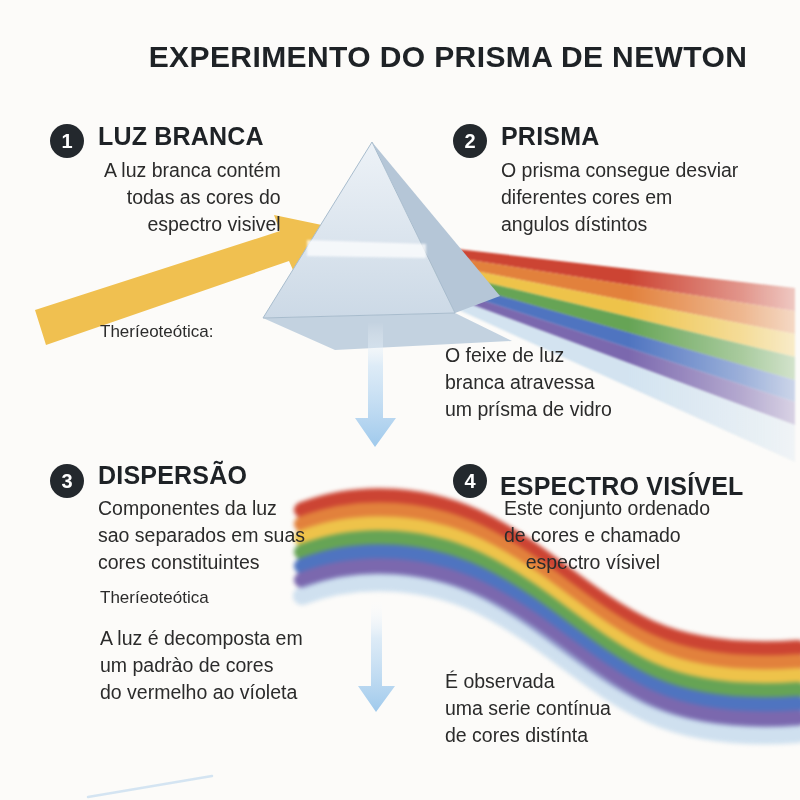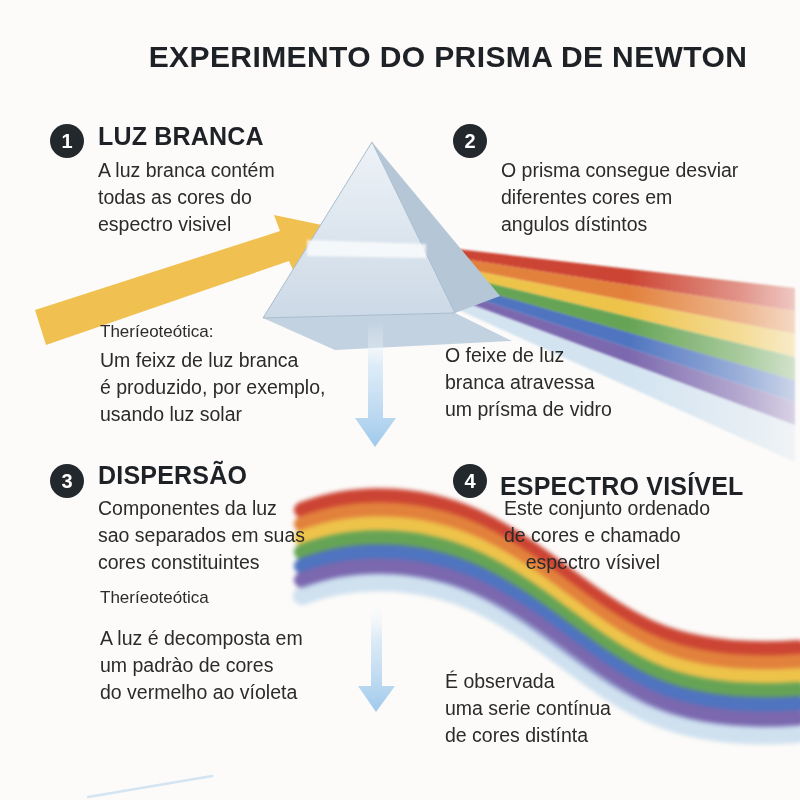--- a/index.html
+++ b/index.html
@@ -124,35 +124,33 @@
 
     <path d="M 88 797 L 212 776" stroke-width="2.5" stroke-linecap="round" opacity="0.6" fill="none" stroke="#b9d5ec"></path>
   </svg>
 
   <div class="page-title">EXPERIMENTO DO PRISMA DE NEWTON</div>
 
   <div class="badge" style="left:50px;top:124px;">
     <span>1</span>
   </div>
   <div class="step-heading" style="left:98px;top:122px;">LUZ BRANCA</div>
-  <div class="body-text" style="left:98px;top:157px;">A luz branca contém
+  <div class="body-text" style="left:104px;top:157px;text-align:right;">A luz branca contém
 todas as cores do
 espectro visivel</div>
 
   <div class="badge" style="left:453px;top:124px;">
     <span>2</span>
   </div>
+  <div class="step-heading" style="left:501px;top:122px;">PRISMA</div>
   <div class="body-text" style="left:501px;top:157px;">O prisma consegue desviar
 diferentes cores em
 angulos dístintos</div>
 
   <div class="note-label" style="left:100px;top:320px;">Theríeoteótica:</div>
-  <div class="body-text" style="left:100px;top:347px;">Um feixz de luz branca
-é produzido, por exemplo,
-usando luz solar</div>
   <div class="body-text" style="left:445px;top:342px;">O feixe de luz
 branca atravessa
 um prísma de vidro</div>
 
   <div class="badge" style="left:50px;top:464px;">
     <span>3</span>
   </div>
   <div class="step-heading" style="left:98px;top:461px;">DISPERSÃO</div>
   <div class="body-text" style="left:98px;top:495px;">Componentes da luz
 sao separados em suas

